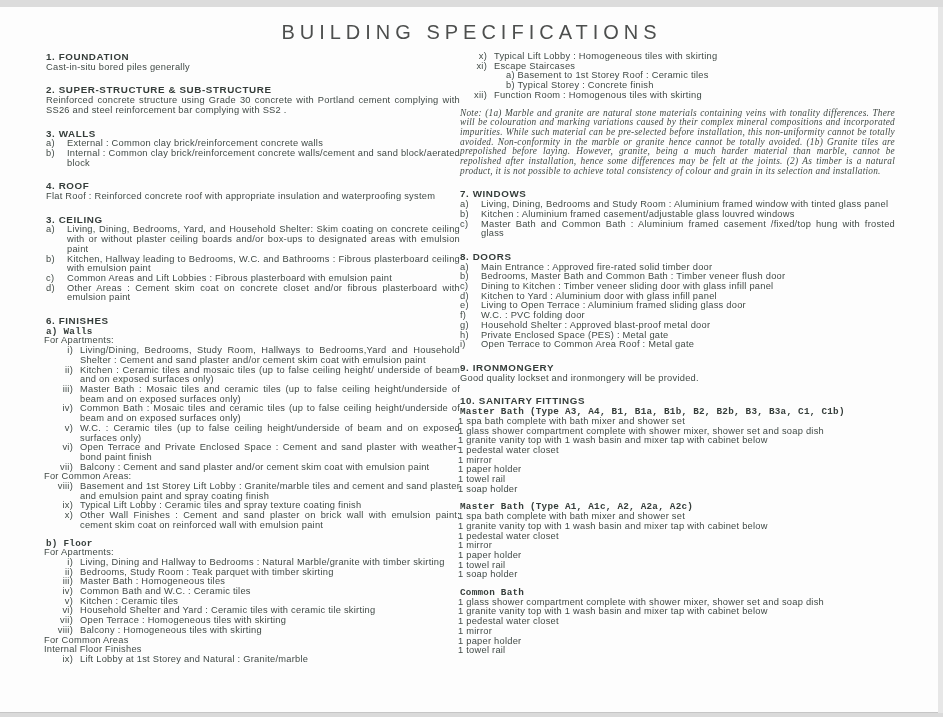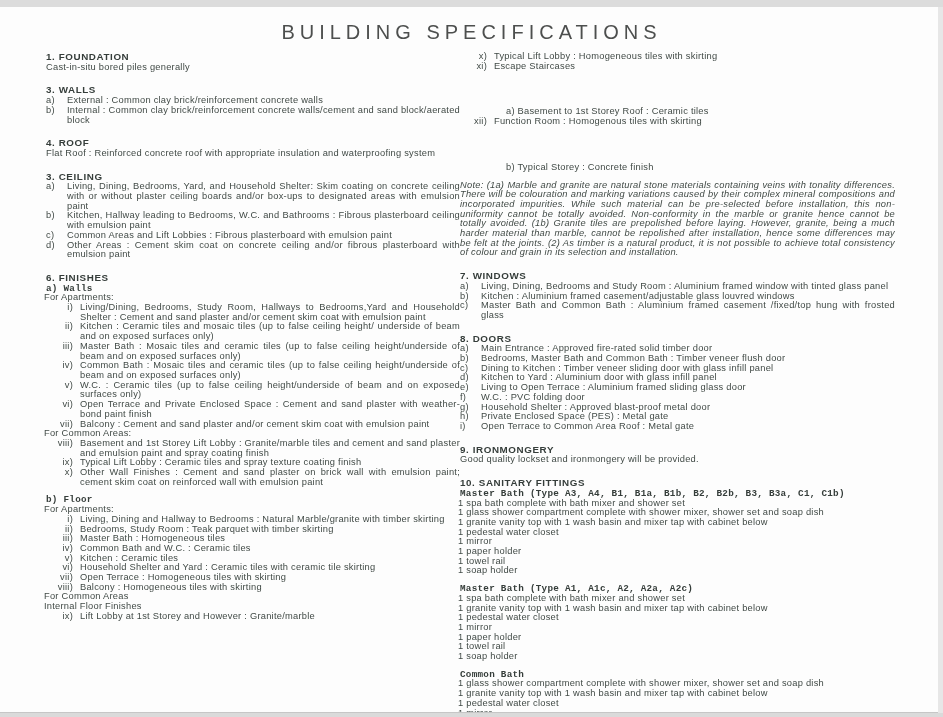--- a/index.html
+++ b/index.html
@@ -23,36 +23,40 @@
   h3.heading { margin:0 0 1px 0; font-size:9.8px; font-weight:bold; letter-spacing:0.6px; color:#353d3a; }
   .para { text-align:justify; }
   .plain { padding-left:7px; text-indent:-9px; }
   .subhead { font-weight:bold; margin-top:8px; color:#353d3a;font-family:Liberation Mono, monospace; }
   h3.heading + .subhead { margin-top:1px; }
   .item { display:flex; }
   .item .lbl { flex:none; }
   .item .txt { flex:1; text-align:justify; }
   .alpha .lbl { width:21px; }
   .roman .lbl { width:27px; text-align:right; padding-right:7px; }
-  .subitem { padding-left:46px;margin-top:36px; }
-  .note { font-style:italic; text-align:justify; margin-top:8px; }
+  .subitem { padding-left:46px; }
+  .note { font-style:italic; text-align:justify; margin-top:8px;font-family:Liberation Serif, serif; }
 </style>
 </head>
 <body>
 
 <div class="page">
   <div class="edge-top"></div>
   <h1 class="title">BUILDING SPECIFICATIONS</h1>
   <div class="columns">
     <div class="col left">
         <section class="section">
           <h3 class="heading">1. FOUNDATION</h3>
           <div class="para">Cast-in-situ bored piles generally</div>
         </section>
         <section class="section">
+          <h3 class="heading">2. SUPER-STRUCTURE &amp; SUB-STRUCTURE</h3>
+          <div class="para">Reinforced concrete structure using Grade 30 concrete with Portland cement complying with SS26 and steel reinforcement bar complying with SS2 .</div>
+        </section>
+        <section class="section">
           <h3 class="heading">3. WALLS</h3>
           <div class="item alpha">
             <span class="lbl">a)</span>
             <span class="txt">External : Common clay brick/reinforcement concrete walls</span>
           </div>
           <div class="item alpha">
             <span class="lbl">b)</span>
             <span class="txt">Internal : Common clay brick/reinforcement concrete walls/cement and sand block/aerated block</span>
           </div>
         </section>
@@ -69,21 +73,21 @@
           <div class="item alpha">
             <span class="lbl">b)</span>
             <span class="txt">Kitchen, Hallway leading to Bedrooms, W.C. and Bathrooms : Fibrous plasterboard ceiling with emulsion paint</span>
           </div>
           <div class="item alpha">
             <span class="lbl">c)</span>
             <span class="txt">Common Areas and Lift Lobbies : Fibrous plasterboard with emulsion paint</span>
           </div>
           <div class="item alpha">
             <span class="lbl">d)</span>
-            <span class="txt">Other Areas : Cement skim coat on concrete ceiling and/or fibrous plasterboard with emulsion paint</span>
+            <span class="txt">Other Areas : Cement skim coat on concrete closet and/or fibrous plasterboard with emulsion paint</span>
           </div>
         </section>
         <section class="section">
           <h3 class="heading">6. FINISHES</h3>
           <div class="subhead">a) Walls</div>
           <div class="plain">For Apartments:</div>
           <div class="item roman">
             <span class="lbl">i)</span>
             <span class="txt">Living/Dining, Bedrooms, Study Room, Hallways to Bedrooms,Yard and Household Shelter : Cement and sand plaster and/or cement skim coat with emulsion paint</span>
           </div>
@@ -155,40 +159,40 @@
             <span class="txt">Open Terrace : Homogeneous tiles with skirting</span>
           </div>
           <div class="item roman">
             <span class="lbl">viii)</span>
             <span class="txt">Balcony : Homogeneous tiles with skirting</span>
           </div>
           <div class="plain">For Common Areas</div>
           <div class="plain">Internal Floor Finishes</div>
           <div class="item roman">
             <span class="lbl">ix)</span>
-            <span class="txt">Lift Lobby at 1st Storey and However : Granite/marble</span>
+            <span class="txt">Lift Lobby at 1st Storey and Natural : Granite/marble</span>
           </div>
         </section>
       </div>
     <div class="col right">
         <section class="section">
           <div class="item roman">
             <span class="lbl">x)</span>
             <span class="txt">Typical Lift Lobby : Homogeneous tiles with skirting</span>
           </div>
           <div class="item roman">
             <span class="lbl">xi)</span>
             <span class="txt">Escape Staircases</span>
           </div>
           <div class="item subitem">a) Basement to 1st Storey Roof : Ceramic tiles</div>
+          <div class="item subitem">b) Typical Storey : Concrete finish</div>
           <div class="item roman">
             <span class="lbl">xii)</span>
             <span class="txt">Function Room : Homogenous tiles with skirting</span>
           </div>
-          <div class="item subitem">b) Typical Storey : Concrete finish</div>
           <div class="note">Note: (1a) Marble and granite are natural stone materials containing veins with tonality differences. There will be colouration and marking variations caused by their complex mineral compositions and incorporated impurities. While such material can be pre-selected before installation, this non-uniformity cannot be totally avoided. Non-conformity in the marble or granite hence cannot be totally avoided. (1b) Granite tiles are prepolished before laying. However, granite, being a much harder material than marble, cannot be repolished after installation, hence some differences may be felt at the joints. (2) As timber is a natural product, it is not possible to achieve total consistency of colour and grain in its selection and installation.</div>
         </section>
         <section class="section">
           <h3 class="heading">7. WINDOWS</h3>
           <div class="item alpha">
             <span class="lbl">a)</span>
             <span class="txt">Living, Dining, Bedrooms and Study Room : Aluminium framed window with tinted glass panel</span>
           </div>
           <div class="item alpha">
             <span class="lbl">b)</span>

